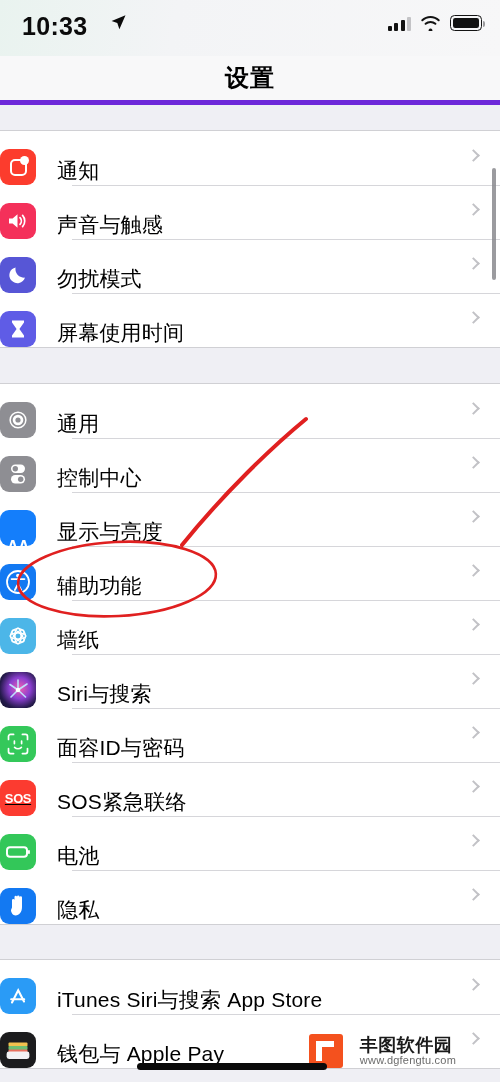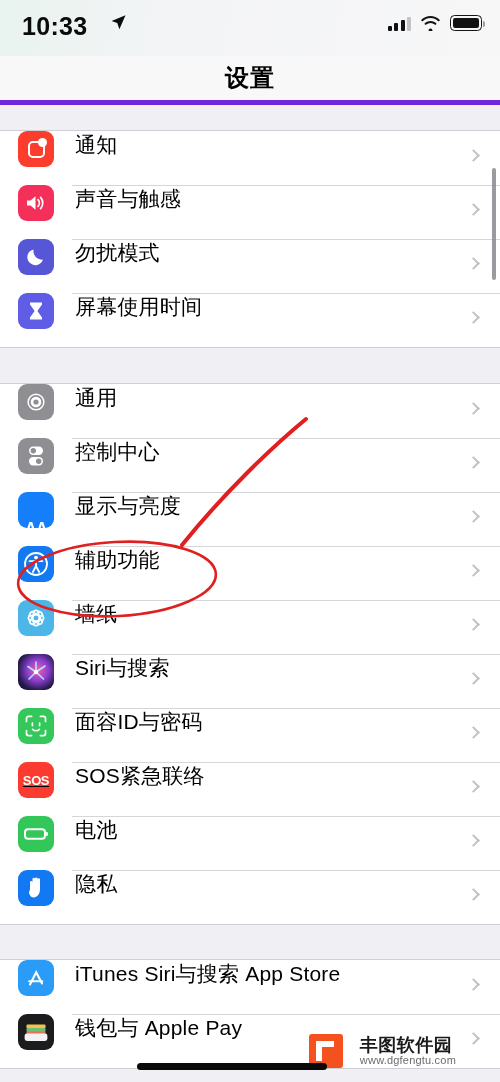--- a/index.html
+++ b/index.html
@@ -53,22 +53,22 @@
   .content { position:absolute; top:105px; left:0; width:500px; height:977px; background:#EFEFF4; }
 
   .gap { width:100%; background:#EFEFF4; }
   .gap.g1 { height:25px; }
   .gap.g2 { height:35px; }
   .gap.g3 { height:34px; }
 
   .group { background:#ffffff; border-top:1px solid #d0d0d4; border-bottom:1px solid #d0d0d4; }
 
   .row {
-    position:relative; display:flex; align-items:flex-start;
-    height:54px; padding-left:18px; background:#fff;
+    position:relative; display:flex; align-items:flex-end;
+    height:54px; background:#fff;
   }
   .row + .row:before {
     content:""; position:absolute; left:72px; right:0; top:0; height:1px; background:#d6d6da;
   }
   .ico {
     width:36px; height:36px; border-radius:9px; flex:0 0 36px;
     display:flex; align-items:center; justify-content:center;
     position:relative; overflow:hidden;
   }
   .label {

